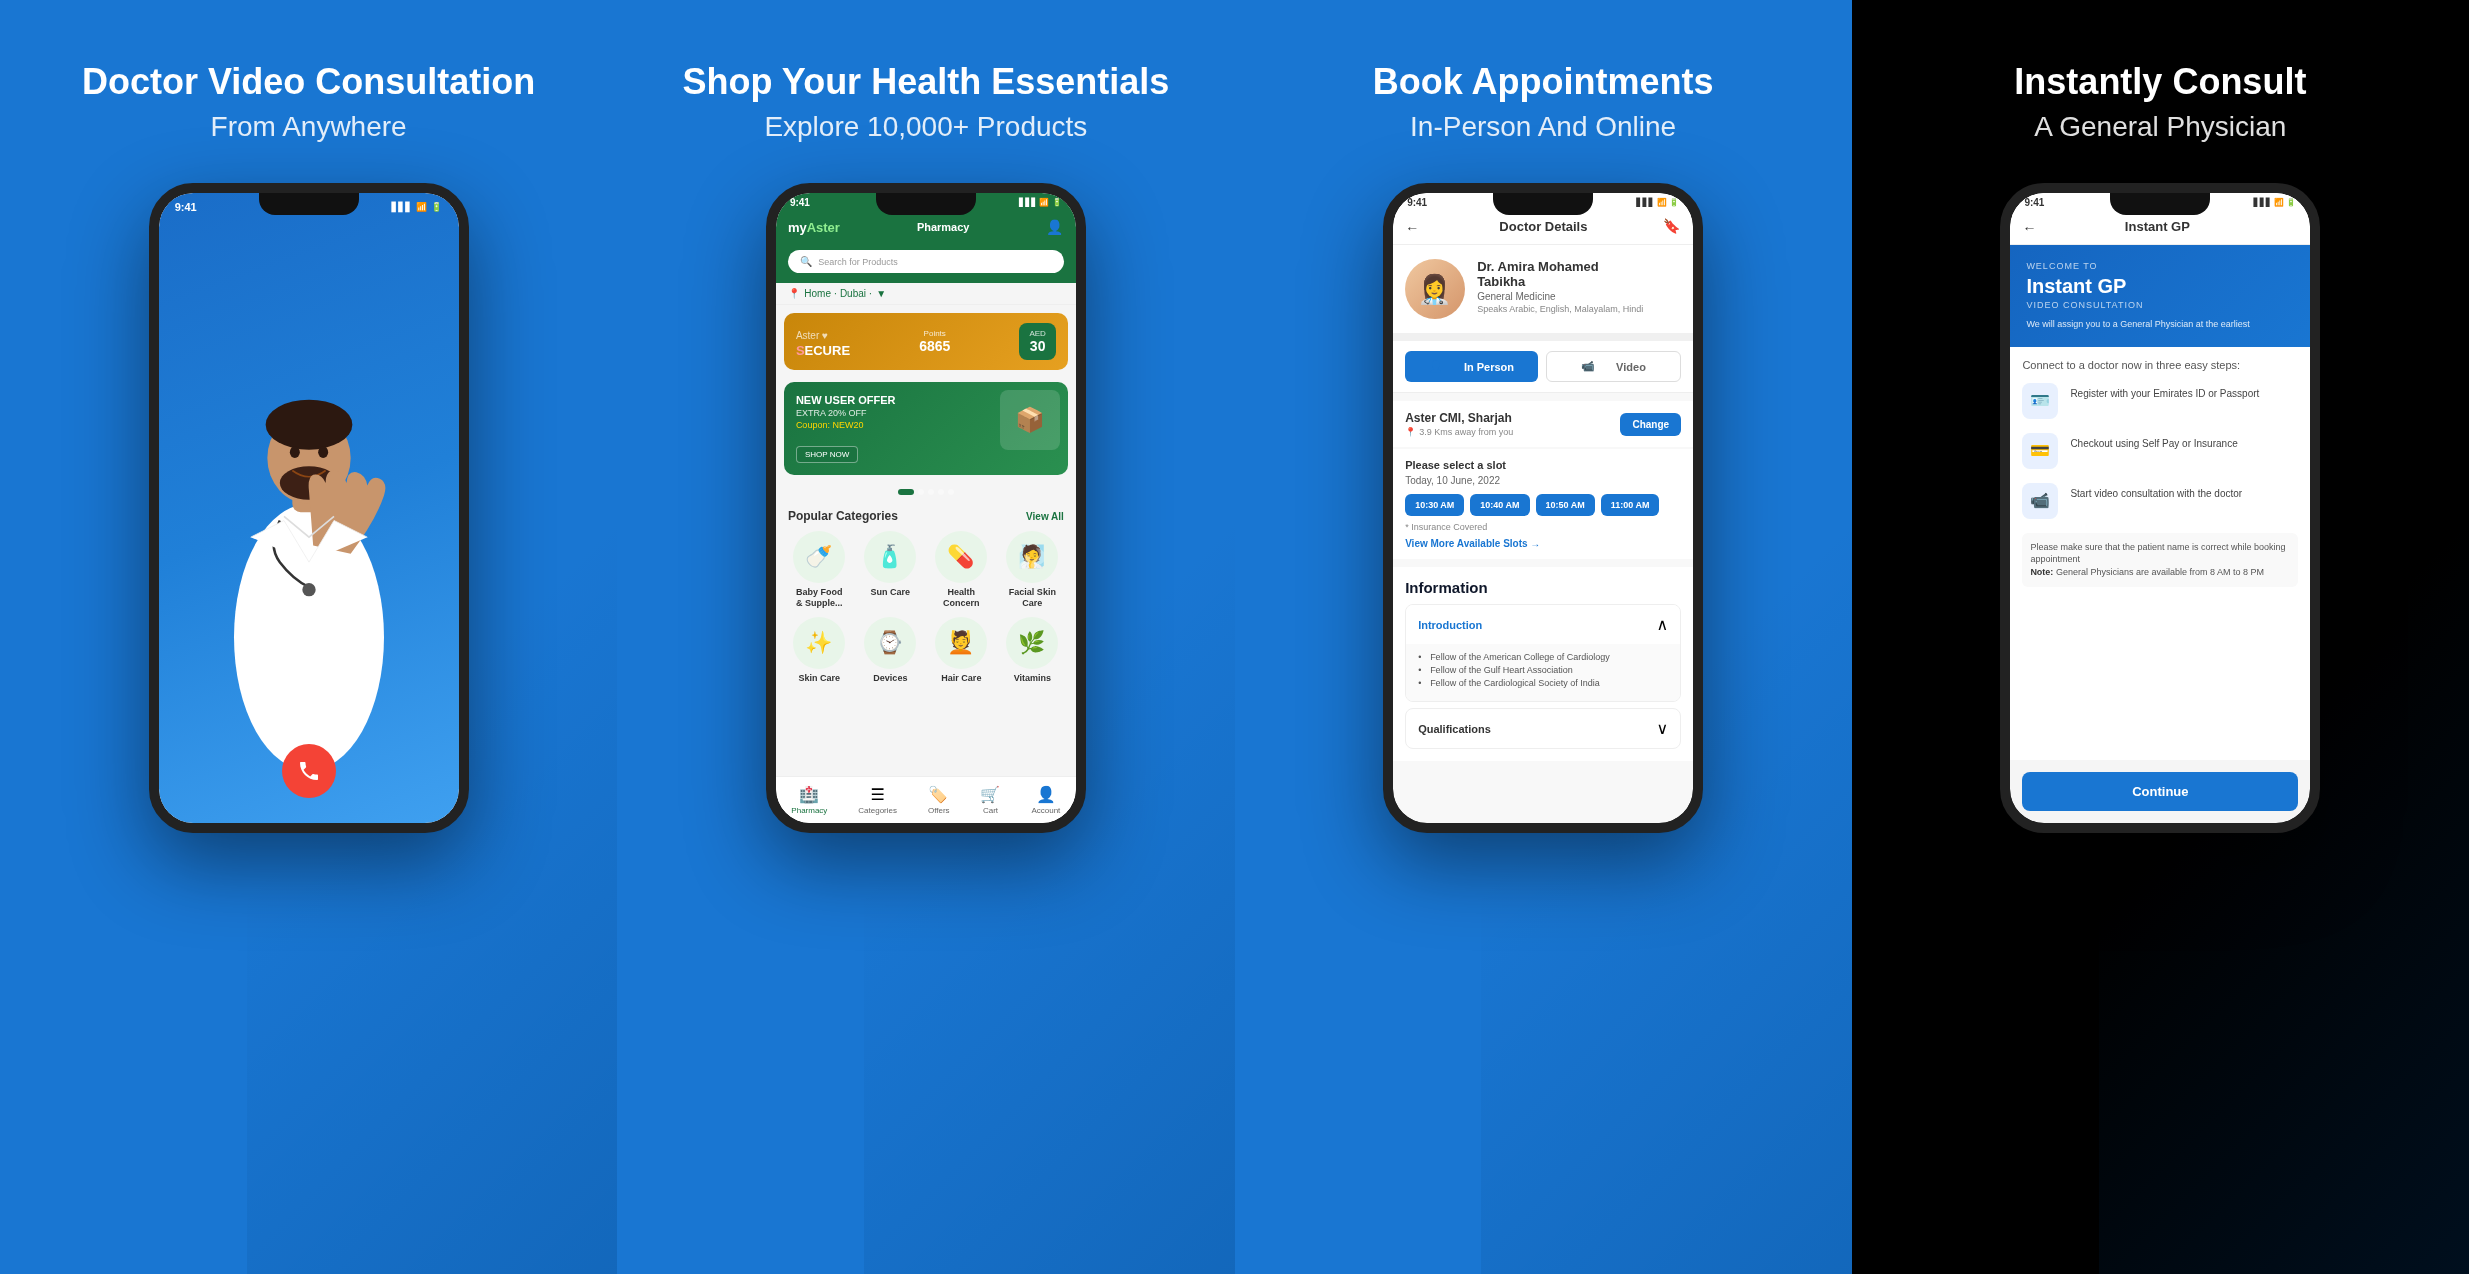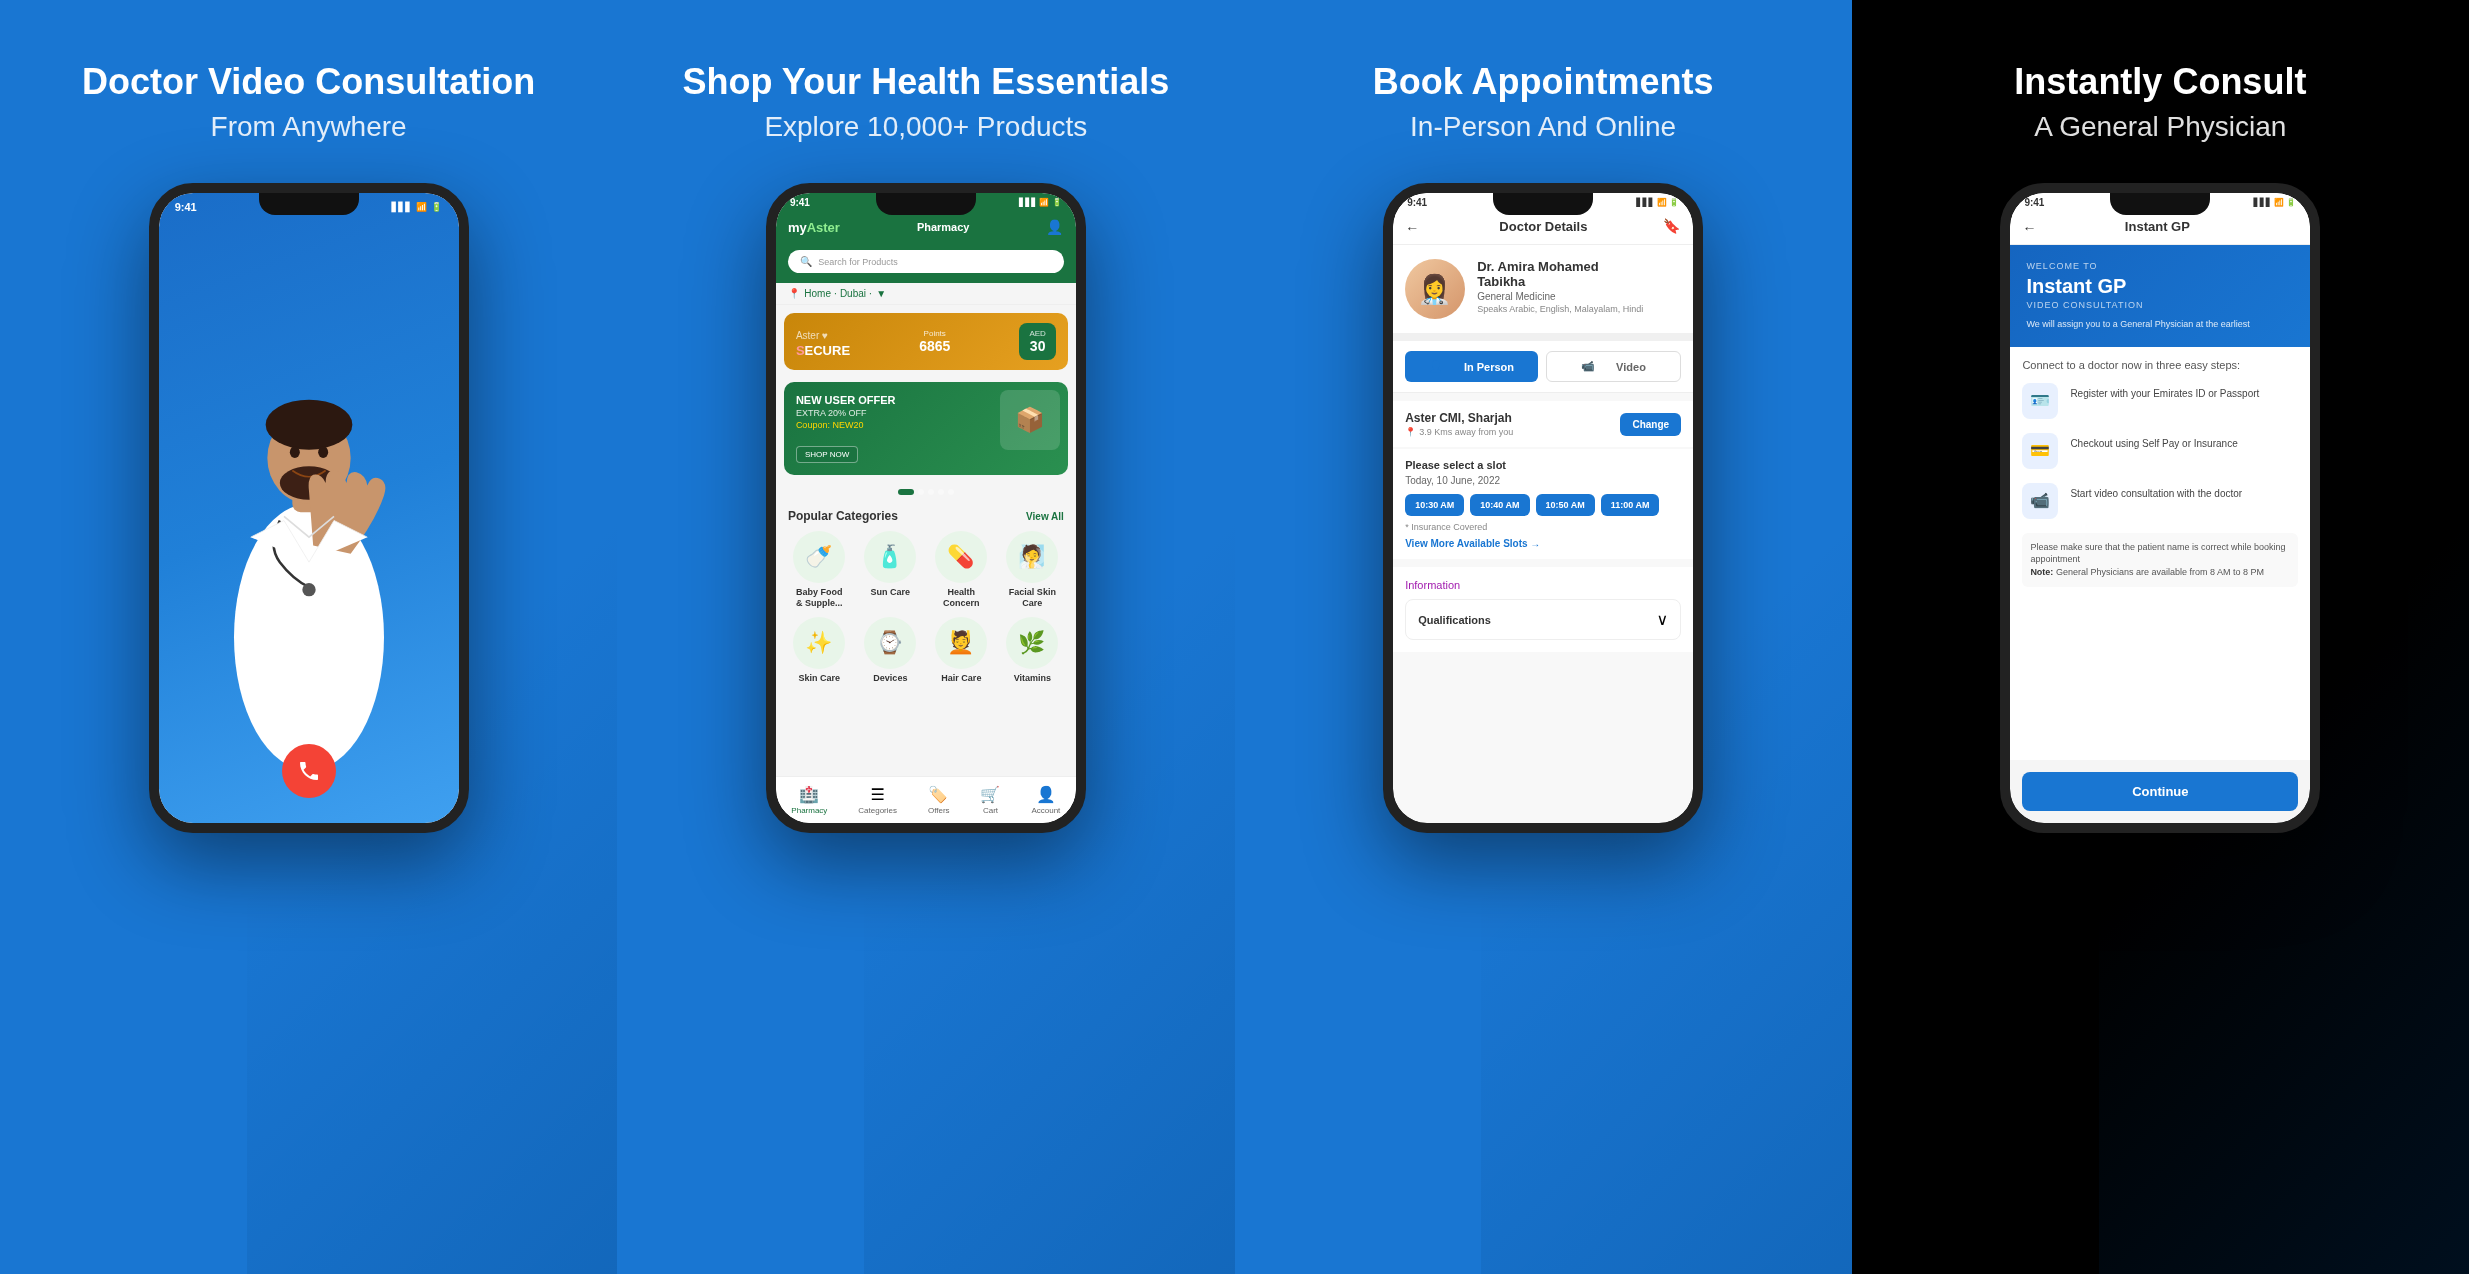--- a/index.html
+++ b/index.html
@@ -496,23 +496,23 @@
       margin-top: 6px;
     }
 
     .information-section {
       background: white;
       padding: 12px;
       margin-top: 8px;
     }
 
     .info-title {
-      font-size: 11px;
-      font-weight: 400;
-      color: #a21caf;
+      font-size: 15px;
+      font-weight: 700;
+      color: #0f172a;
       margin-bottom: 8px;
     }
 
     .info-accordion {
       border: 1px solid #eee;
       border-radius: 8px;
       overflow: hidden;
       margin-bottom: 6px;
     }
 
@@ -1018,20 +1018,31 @@
             <div class="slot">10:40 AM</div>
             <div class="slot">10:50 AM</div>
             <div class="slot">11:00 AM</div>
           </div>
           <div class="insurance-note">* Insurance Covered</div>
           <div class="view-more-slots">View More Available Slots →</div>
         </div>
 
         <div class="information-section">
           <div class="info-title">Information</div>
+          <div class="info-accordion">
+            <div class="accordion-header">
+              <span class="accordion-title">Introduction</span>
+              <span>∧</span>
+            </div>
+            <div class="accordion-body">
+              <div class="accordion-item">Fellow of the American College of Cardiology</div>
+              <div class="accordion-item">Fellow of the Gulf Heart Association</div>
+              <div class="accordion-item">Fellow of the Cardiological Society of India</div>
+            </div>
+          </div>
           <div class="qualifications-bar">
             <span style="font-size:11px;font-weight:600;color:#333;">Qualifications</span>
             <span>∨</span>
           </div>
         </div>
       </div>
     </div>
   </div>
 </div>
 

